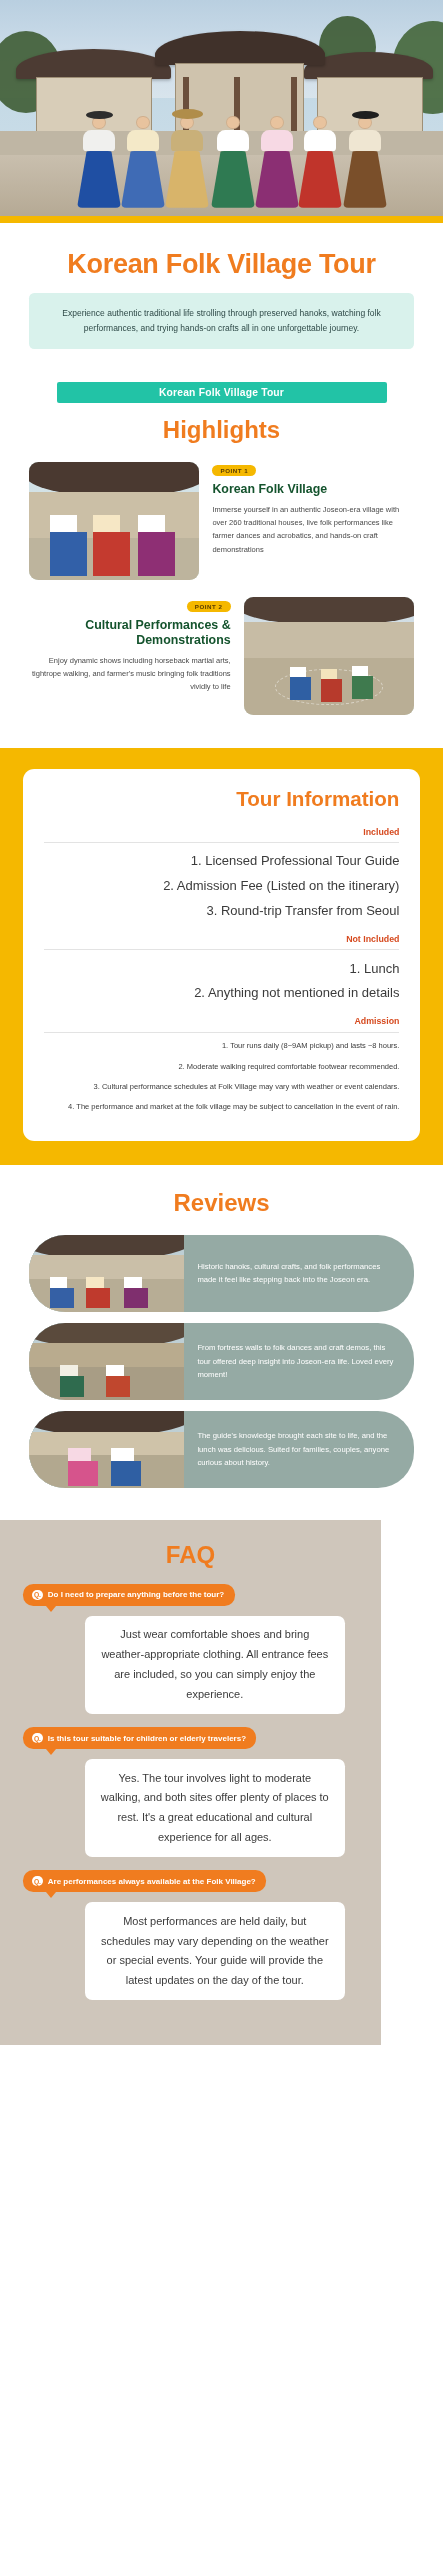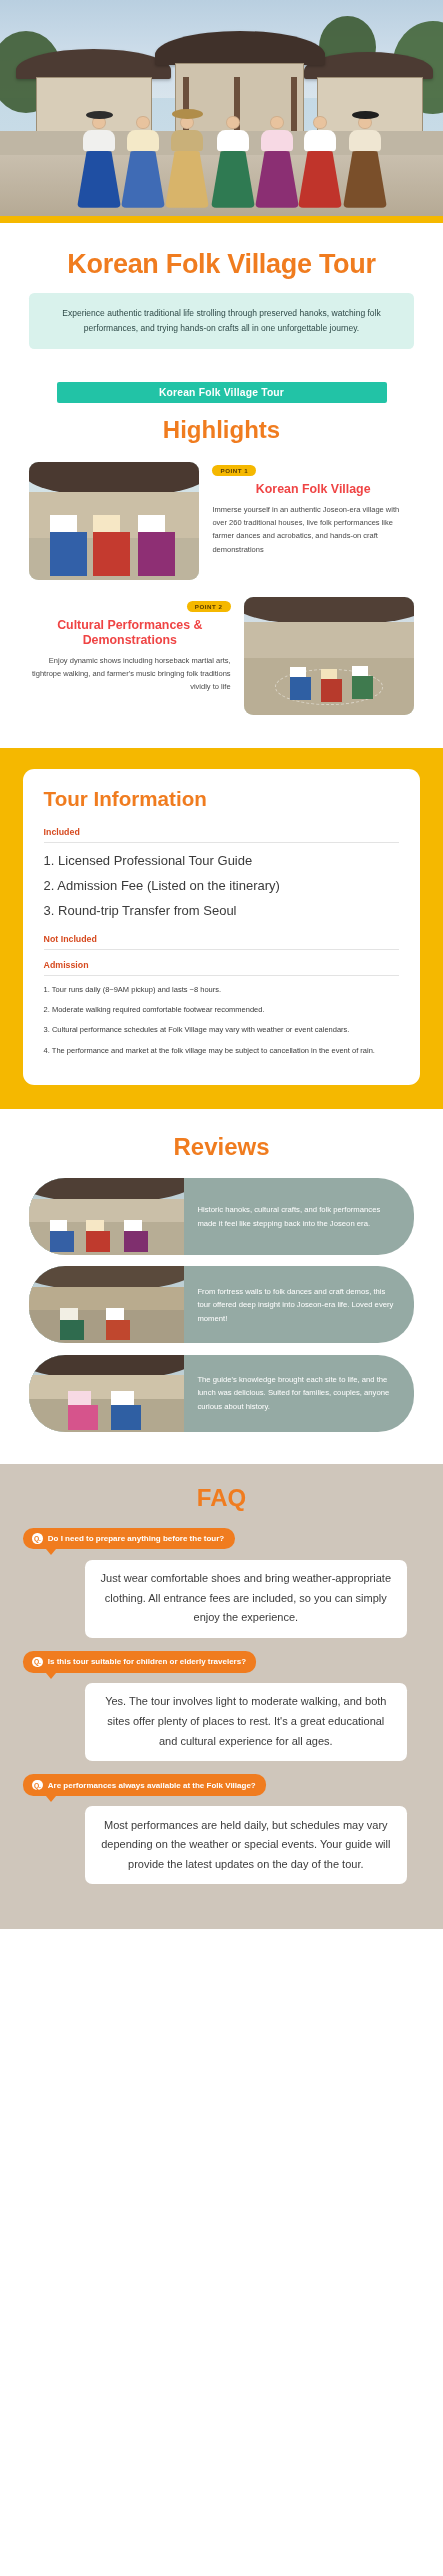--- a/index.html
+++ b/index.html
@@ -150,24 +150,23 @@
     color:#5a3d00;
     font-size:6.2px;
     font-weight:bold;
     padding:2.1px 8.2px;
     border-radius:6.2px;
     letter-spacing:0.5px;
   }
   .hl-head {
     font-size:12.4px;
     font-weight:bold;
-    color:#ef4444;
+    color:#14532d;
     margin:6.2px 0 5.2px;
     line-height:1.25;
-    text-align:center;
   }
   .hl-body {
     font-size:7.5px;
     line-height:1.75;
     color:#4a4a4a;
   }
 
   
   .ph1-sky { position:absolute; inset:0; background:linear-gradient(#cfe0e8,#dfe8e0); }
   .ph1-roof { position:absolute; left:-5.2px; top:-3.1px; width:185px; height:36px;
@@ -189,20 +188,21 @@
   .info-section {
     width:443px;
     background:#f5b800;
     padding:20.6px 0 24px;
   }
   .info-card {
     margin:0 23px;
     background:#ffffff;
     border-radius:11.3px;
     padding:17.5px 20.6px 20.6px;
+    text-align:right;
   }
   .info-title {
     font-size:20.6px;
     font-weight:bold;
     color:#f07c1f;
     margin-bottom:13.4px;
   }
   .info-sub {
     font-size:8.8px;
     font-weight:bold;
@@ -259,21 +259,21 @@
     align-items:center;
   }
   .rv-sky { position:absolute; inset:0; background:linear-gradient(#b9ccd6,#cdd8cf); }
   .rv-roof { position:absolute; left:-10.3px; top:0; width:175px; height:24px; background:#4f3f35;
     border-radius:0 0 45% 45%/0 0 80% 80%; }
   .rv-wall { position:absolute; left:0; top:20.6px; width:155px; height:24px; background:#cabfa8; }
   .rv-ground { position:absolute; left:0; top:44px; width:155px; height:33px; background:#b7ad95; }
 
   
   .faq {
-    width:443px;
+    width:381px;
     background:#cfc6bb;
     padding:20.6px 0 31px;
     min-height:289px;
   }
   .faq-title {
     text-align:center;
     font-size:24px;
     font-weight:bold;
     color:#f07c1f;
     margin-bottom:15.5px;
@@ -463,20 +463,24 @@
       <div class="info-sub">Included</div>
       <div class="info-divider"></div>
       <ul class="info-list">
         <li>1. Licensed Professional Tour Guide</li>
         <li>2. Admission Fee (Listed on the itinerary)</li>
         <li>3. Round-trip Transfer from Seoul</li>
       </ul>
 
       <div class="info-sub">Not Included</div>
       <div class="info-divider"></div>
+      <ul class="info-list">
+        <li>1. Lunch</li>
+        <li>2. Anything not mentioned in details</li>
+      </ul>
 
       <div class="info-sub">Admission</div>
       <div class="info-divider"></div>
       <ul class="info-list caution-list">
         <li>1. Tour runs daily (8~9AM pickup) and lasts ~8 hours.</li>
         <li>2. Moderate walking required comfortable footwear recommended.</li>
         <li>3. Cultural performance schedules at Folk Village may vary with weather or event calendars.</li>
         <li>4. The performance and market at the folk village may be subject to cancellation in the event of rain.</li>
       </ul>
     </div>

